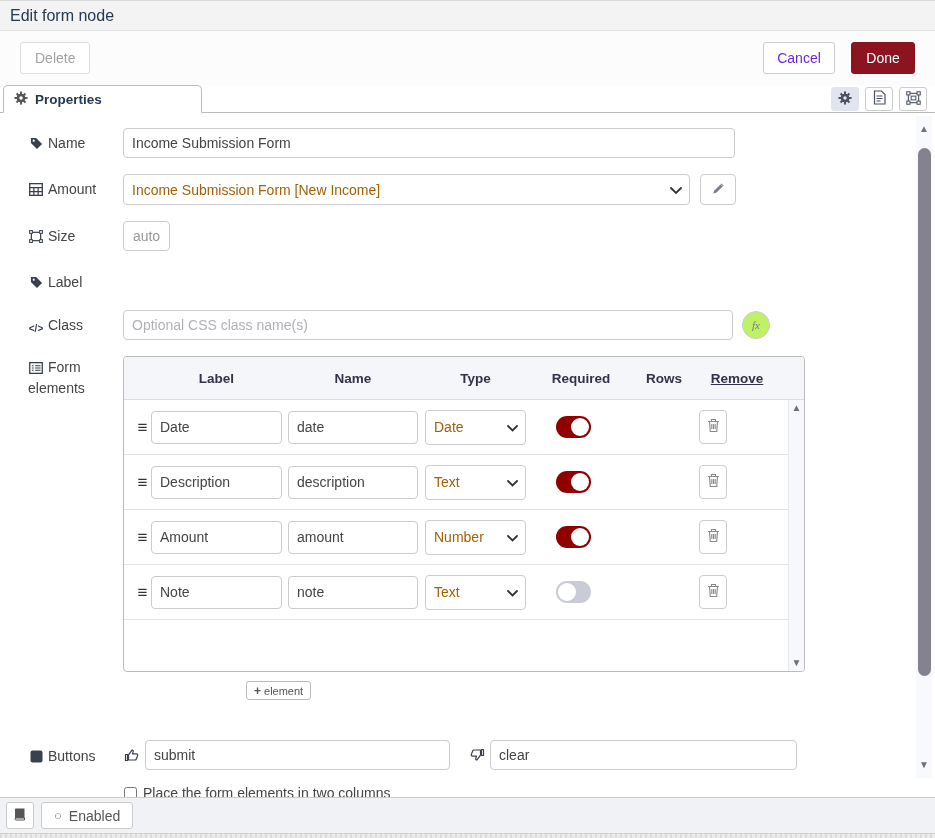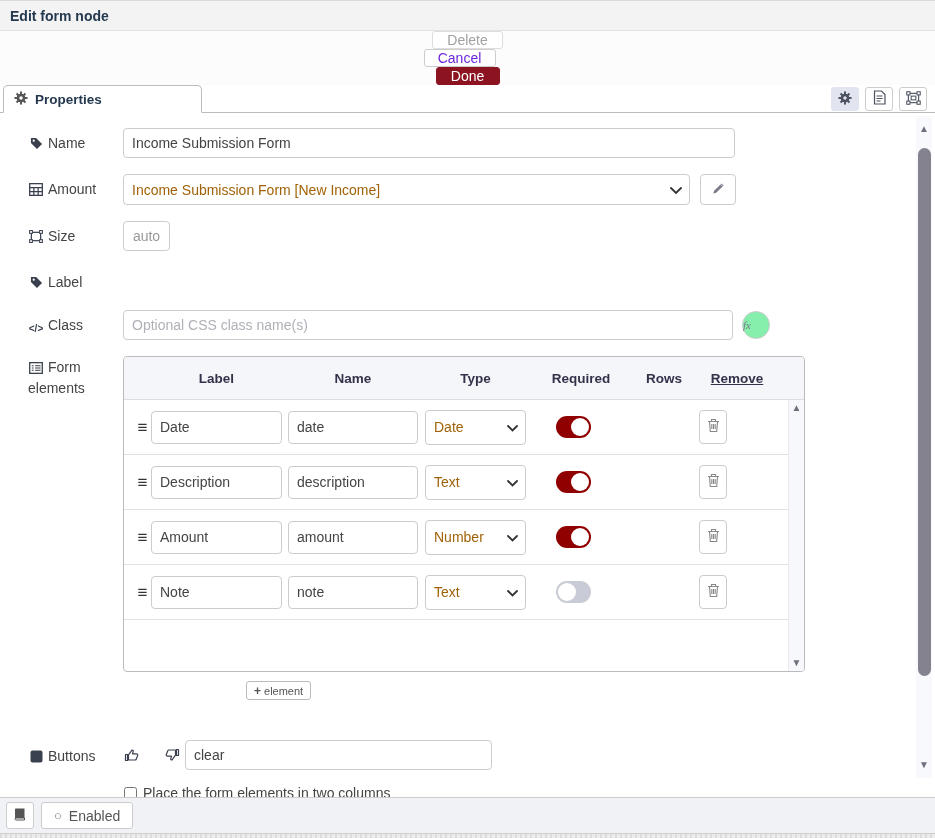--- a/index.html
+++ b/index.html
@@ -8,24 +8,24 @@
     font-family: "Liberation Sans", "DejaVu Sans", sans-serif;
     font-size: 14px; color: #444; background: #fff;
     width: 935px; height: 838px; overflow: hidden;
     --accent: #8C1421; --toggle-on: #910000; --toggle-off: #c9ccd6;
   }
   .dialog { width: 935px; height: 838px; display: flex; flex-direction: column; border-top: 1px solid #d9d9d9; }
 
   
   .titlebar { height: 30px; background: #f3f3f3; border-bottom: 1px solid #e2e2e2;
     display: flex; align-items: center; padding: 0 10px; }
-  .titlebar .title { font-weight: bold; font-size: 14px; color: #24384f; }
-
-  
-  .toolbar { height: 54px; background: #fcfcfc; display: flex; align-items: center; padding: 0 20px; flex-direction: column; }
+  .titlebar .title { font-weight: normal; font-size: 16px; color: #24384f; }
+
+  
+  .toolbar { height: 54px; background: #fcfcfc; display: flex; align-items: center; padding: 0 20px; }
   .btn { display: inline-flex; align-items: center; justify-content: center;
     height: 32px; padding: 0 14px; border-radius: 3px; font-size: 14px;
     background: #fff; border: 1px solid #ccc; color: #6d28d9; cursor: pointer; }
   .btn.delete { color: #a2a2a2; border-color: #ddd; }
   .toolbar .spacer { flex: 1; }
   .btn.cancel { margin-right: 16px; width: 72px; }
   .btn.done { background: var(--accent); border-color: var(--accent); color: #fff; width: 64px; font-weight: normal; }
 
   
   .tabbar { height: 28px; border-bottom: 1px solid #bbb; display: flex; align-items: flex-end; position: relative; background:#fff;text-align:center; }
@@ -49,23 +49,23 @@
   .w-name { width: 612px; }
   .select-wrap { position: relative; display: inline-block; }
   select { appearance: none; -webkit-appearance: none; height: 31px; border: 1px solid #ccc; border-radius: 4px;
     padding: 0 26px 0 8px; font-size: 14px; color: #a16207; font-family: inherit; background: #fff; outline: none; }
   .select-wrap .chev { position: absolute; right: 8px; top: 50%; transform: translateY(-50%); pointer-events: none; }
   .w-group { width: 567px; }
   .icon-btn { width: 36px; height: 31px; margin-left: 10px; display: inline-flex; align-items: center;
     justify-content: center; background: #fff; border: 1px solid #ccc; border-radius: 4px; cursor: pointer; }
   .btn-auto { width: 47px; height: 30px; border: 1px solid #ccc; border-radius: 4px; background: #fff;
     color: #999; font-size: 14px; cursor: pointer; font-family: inherit; }
-  .fx-btn { width: 28px; height: 28px; border-radius: 50%; border: 1px solid #ccc; background: #86efac;
+  .fx-btn { width: 28px; height: 28px; border-radius: 50%; border: 1px solid #ccc; background: #bef264;
     margin-left: 9px; margin-top: 1px; color: #7a7a88; font-size: 11px; font-style: italic;
-    font-family: "Liberation Serif", serif; display: inline-flex; align-items: center; cursor: pointer; }
+    font-family: "Liberation Serif", serif; display: inline-flex; align-items: center; justify-content: center; cursor: pointer; }
   .w-class { width: 610px; }
 
   
   .el-table { width: 682px; border: 1px solid #bbb; border-radius: 4px; background: #fff; overflow: hidden; }
   .el-head { height: 43px; background: #f5f6fa; border-bottom: 1px solid #ddd; display: flex; align-items: center;
     font-weight: bold; color: #32324a; font-size: 13.5px; }
   .el-head span { text-align: center; display: inline-block; }
   .hc0 { width: 131px; margin-left: 27px; }
   .hc1 { width: 130px; margin-left: 6px; }
   .hc2 { width: 101px; margin-left: 7px; }
@@ -418,20 +418,21 @@
           <svg width="13" height="13" viewBox="0 0 13 13">
               <rect x="0.5" y="0.5" width="12" height="12" rx="2" fill="#39404f"></rect>
             </svg>
         </span><span>Buttons</span>
       </div>
       <span class="thumb">
         <svg width="16" height="16" viewBox="0 0 16 16">
             <path d="M1.5 7.5h2v6h-2zM4.5 13V7.8L8 3.2c.9-.2 1.5.5 1.2 1.4L8.5 6.8h4c.9 0 1.5.8 1.2 1.6l-1.5 3.8c-.2.5-.6.8-1.1.8H4.5z" fill="none" stroke="#3a3f4d" stroke-width="1.2" stroke-linejoin="round"></path>
           </svg>
       </span>
+      <input type="text" class="w-submit" value="submit" style="">
       <span class="thumb thumb-down-wrap">
         <svg width="16" height="16" viewBox="0 0 16 16" style="transform:rotate(180deg);">
             <path d="M1.5 7.5h2v6h-2zM4.5 13V7.8L8 3.2c.9-.2 1.5.5 1.2 1.4L8.5 6.8h4c.9 0 1.5.8 1.2 1.6l-1.5 3.8c-.2.5-.6.8-1.1.8H4.5z" fill="none" stroke="#3a3f4d" stroke-width="1.2" stroke-linejoin="round"></path>
           </svg>
       </span>
       <input type="text" class="w-clear" value="clear" style="">
     </div>
 
     <div class="check-row">
       <input type="checkbox" id="twocol" style="">

